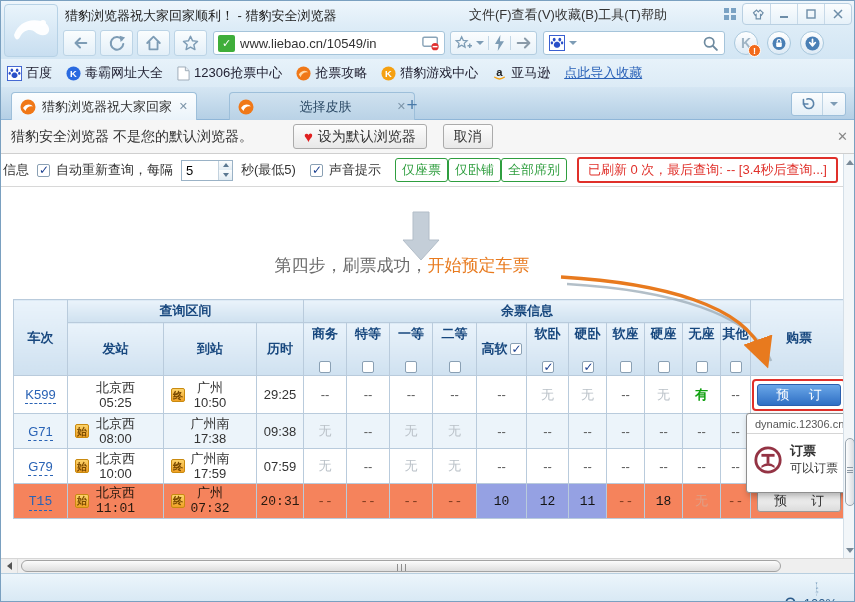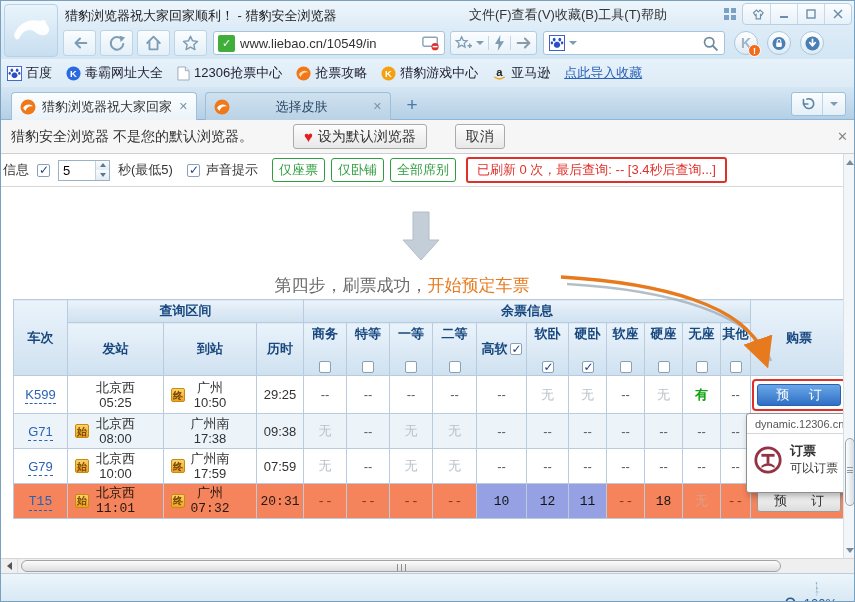--- a/index.html
+++ b/index.html
@@ -38,52 +38,52 @@
   
   #bookmarksbar { position:absolute; left:0; top:58px; width:855px; height:28px; background:linear-gradient(#e7f2fa,#dcebf6); display:flex; align-items:center; padding-left:6px; gap:14px; }
   .bm { display:flex; align-items:center; gap:4px; font-size:13px; color:#223; white-space:nowrap; }
   .bm.link span { color:#2a62b8; text-decoration:underline; }
 
   
   #tabbar { position:absolute; left:0; top:86px; width:855px; height:33px; background:linear-gradient(#d5e6f3,#b4cfe5); border-bottom:1px solid #8fb6d8; }
   .tab { position:absolute; top:5px; height:28px; width:186px; border:1px solid #9dbfda; border-bottom:none; border-radius:4px 4px 0 0; display:flex; align-items:center; padding:0 8px; gap:6px; font-size:13px; }
   .tab .tlabel { flex:1; text-align:center; white-space:nowrap; overflow:hidden; }
   .tab.active { background:linear-gradient(#fcfeff,#eaf3fa); color:#333; }
-  .tab.inactive { background:linear-gradient(#cfe1ef,#b9d2e6); color:#2c4a66; }
+  .tab.inactive { background:linear-gradient(#cfe1ef,#b9d2e6); color:#2c4a66;margin-left:24px; }
   .tab .tclose { color:#7d95a9; font-size:11px; }
   #newtab { position:absolute; left:398px; top:8px; width:26px; height:22px; color:#4a7aa8; font-size:19px; text-align:center; line-height:20px; }
   #undo-group { position:absolute; right:10px; top:5px; height:24px; display:flex; border:1px solid #9dbfda; border-radius:3px; background:linear-gradient(#fbfdfe,#e4eff7); align-items:center; }
   #undo-group .part { padding:0 7px; height:100%; display:flex; align-items:center; }
   #undo-group .part + .part { border-left:1px solid #bed4e4; }
 
   
   #notif { position:absolute; left:0; top:119px; width:855px; height:34px; background:#f6f6f6; border-bottom:1px solid #cfcfcf; display:flex; align-items:center; }
   #notif-text { margin-left:10px; font-size:14px; color:#333; }
   .notif-btn { height:25px; border:1px solid #ababab; border-radius:3px; background:linear-gradient(#fdfdfd,#e8e8e8); display:flex; align-items:center; padding:0 10px; gap:5px; font-size:14px; color:#333; }
   #btn-default { margin-left:40px; }
-  #btn-cancel { margin-left:28px; }
+  #btn-cancel { margin-left:16px; }
   #notif-close { position:absolute; right:8px; top:9px; color:#888; font-size:13px; }
   .heart { color:#e02020; font-size:15px; }
 
   
   #content { position:absolute; left:0; top:153px; width:855px; height:404px; background:#fff; overflow:hidden; }
 
   #querybar { position:absolute; left:0; top:0; width:842px; height:33px; border-bottom:1px solid #d8d8d8; display:flex; align-items:center; font-size:13px; color:#333; }
   .cb { display:inline-block; width:13px; height:13px; border:1px solid #8aa0b4; background:#fff; border-radius:2px; position:relative; flex:none; }
   .cb.checked::after { content:"\2713"; position:absolute; left:1px; top:-2px; font-size:12px; color:#1b3f8f; font-weight:bold; }
   #spinbox { width:52px; height:21px; border:1px solid #9ab2c6; background:#fff; display:flex; }
   #spinbox input { width:36px; border:none; outline:none; font-size:13px; padding-left:4px; font-family:inherit; }
   #spin-arrows { width:14px; border-left:1px solid #c3d2de; display:flex; flex-direction:column; }
   #spin-arrows span { flex:1; display:flex; align-items:center; justify-content:center; background:linear-gradient(#fafcfd,#e2ecf3); }
   #spin-arrows .tri-up { width:0; height:0; border-left:3px solid transparent; border-right:3px solid transparent; border-bottom:4px solid #5b7891; }
   #spin-arrows .tri-dn { width:0; height:0; border-left:3px solid transparent; border-right:3px solid transparent; border-top:4px solid #5b7891; }
   .gbtn { border:1px solid #2f9e3f; color:#2f9e3f; border-radius:3px; padding:2px 6px; font-size:13px; background:#fff; white-space:nowrap; }
   #refresh-status { border:2px solid #e0302a; border-radius:3px; color:#e0302a; padding:2px 9px; font-size:13px; white-space:nowrap; }
 
-  #step-line { position:absolute; left:0; top:120px; width:790px; text-align:center; font-size:17px;padding-left:12px; }
+  #step-line { position:absolute; left:0; top:100px; width:790px; text-align:center; font-size:17px;padding-left:12px; }
   #step-gray { color:#6b6b6b; }
   #step-orange { color:#e87a1e; }
 
   #overlay-svg { position:absolute; left:0; top:0; width:855px; height:404px; pointer-events:none; z-index:30; }
 
   
   #train-table { position:absolute; left:12px; top:145px; border-collapse:collapse; table-layout:fixed; z-index:10; }
   #train-table th, #train-table td { border:1px solid #b9cbdc; overflow:hidden; }
   #train-table thead th { background:linear-gradient(#eaf3fb,#cfe1f0); color:#17477e; font-size:13px; font-weight:bold; padding:2px 0; }
   #train-table .hdr2 { height:40px; }
@@ -372,35 +372,36 @@
       <span>取消</span>
     </div>
     <span id="notif-close">✕</span>
   </div>
 
   <div id="content">
 
     <div id="querybar">
       <span style="margin-left:2px">信息</span>
       <span class="cb checked" style="margin-left:8px"></span>
+      <span style="margin-left:6px">自动重新查询，每隔</span>
       <div id="spinbox" style="margin-left:8px">
         <input value="5" style="">
         <div id="spin-arrows">
           <span>
               <i class="tri-up"></i>
             </span>
           <span>
               <i class="tri-dn"></i>
             </span>
         </div>
       </div>
       <span style="margin-left:8px">秒(最低5)</span>
       <span class="cb checked" style="margin-left:14px"></span>
       <span style="margin-left:6px">声音提示</span>
-      <span id="filter-btns" style="display:flex;gap:6px;margin-left:14px">
+      <span id="filter-btns" style="display:flex;margin-left:14px">
           <span class="gbtn">仅座票</span>
           <span class="gbtn">仅卧铺</span>
           <span class="gbtn">全部席别</span>
         </span>
       <span id="refresh-status" style="margin-left:10px">已刷新 0 次，最后查询: -- [3.4秒后查询...]</span>
     </div>
 
     <div id="step-line">
       <span id="step-gray">第四步，刷票成功，</span><span id="step-orange">开始预定车票</span>
     </div>

